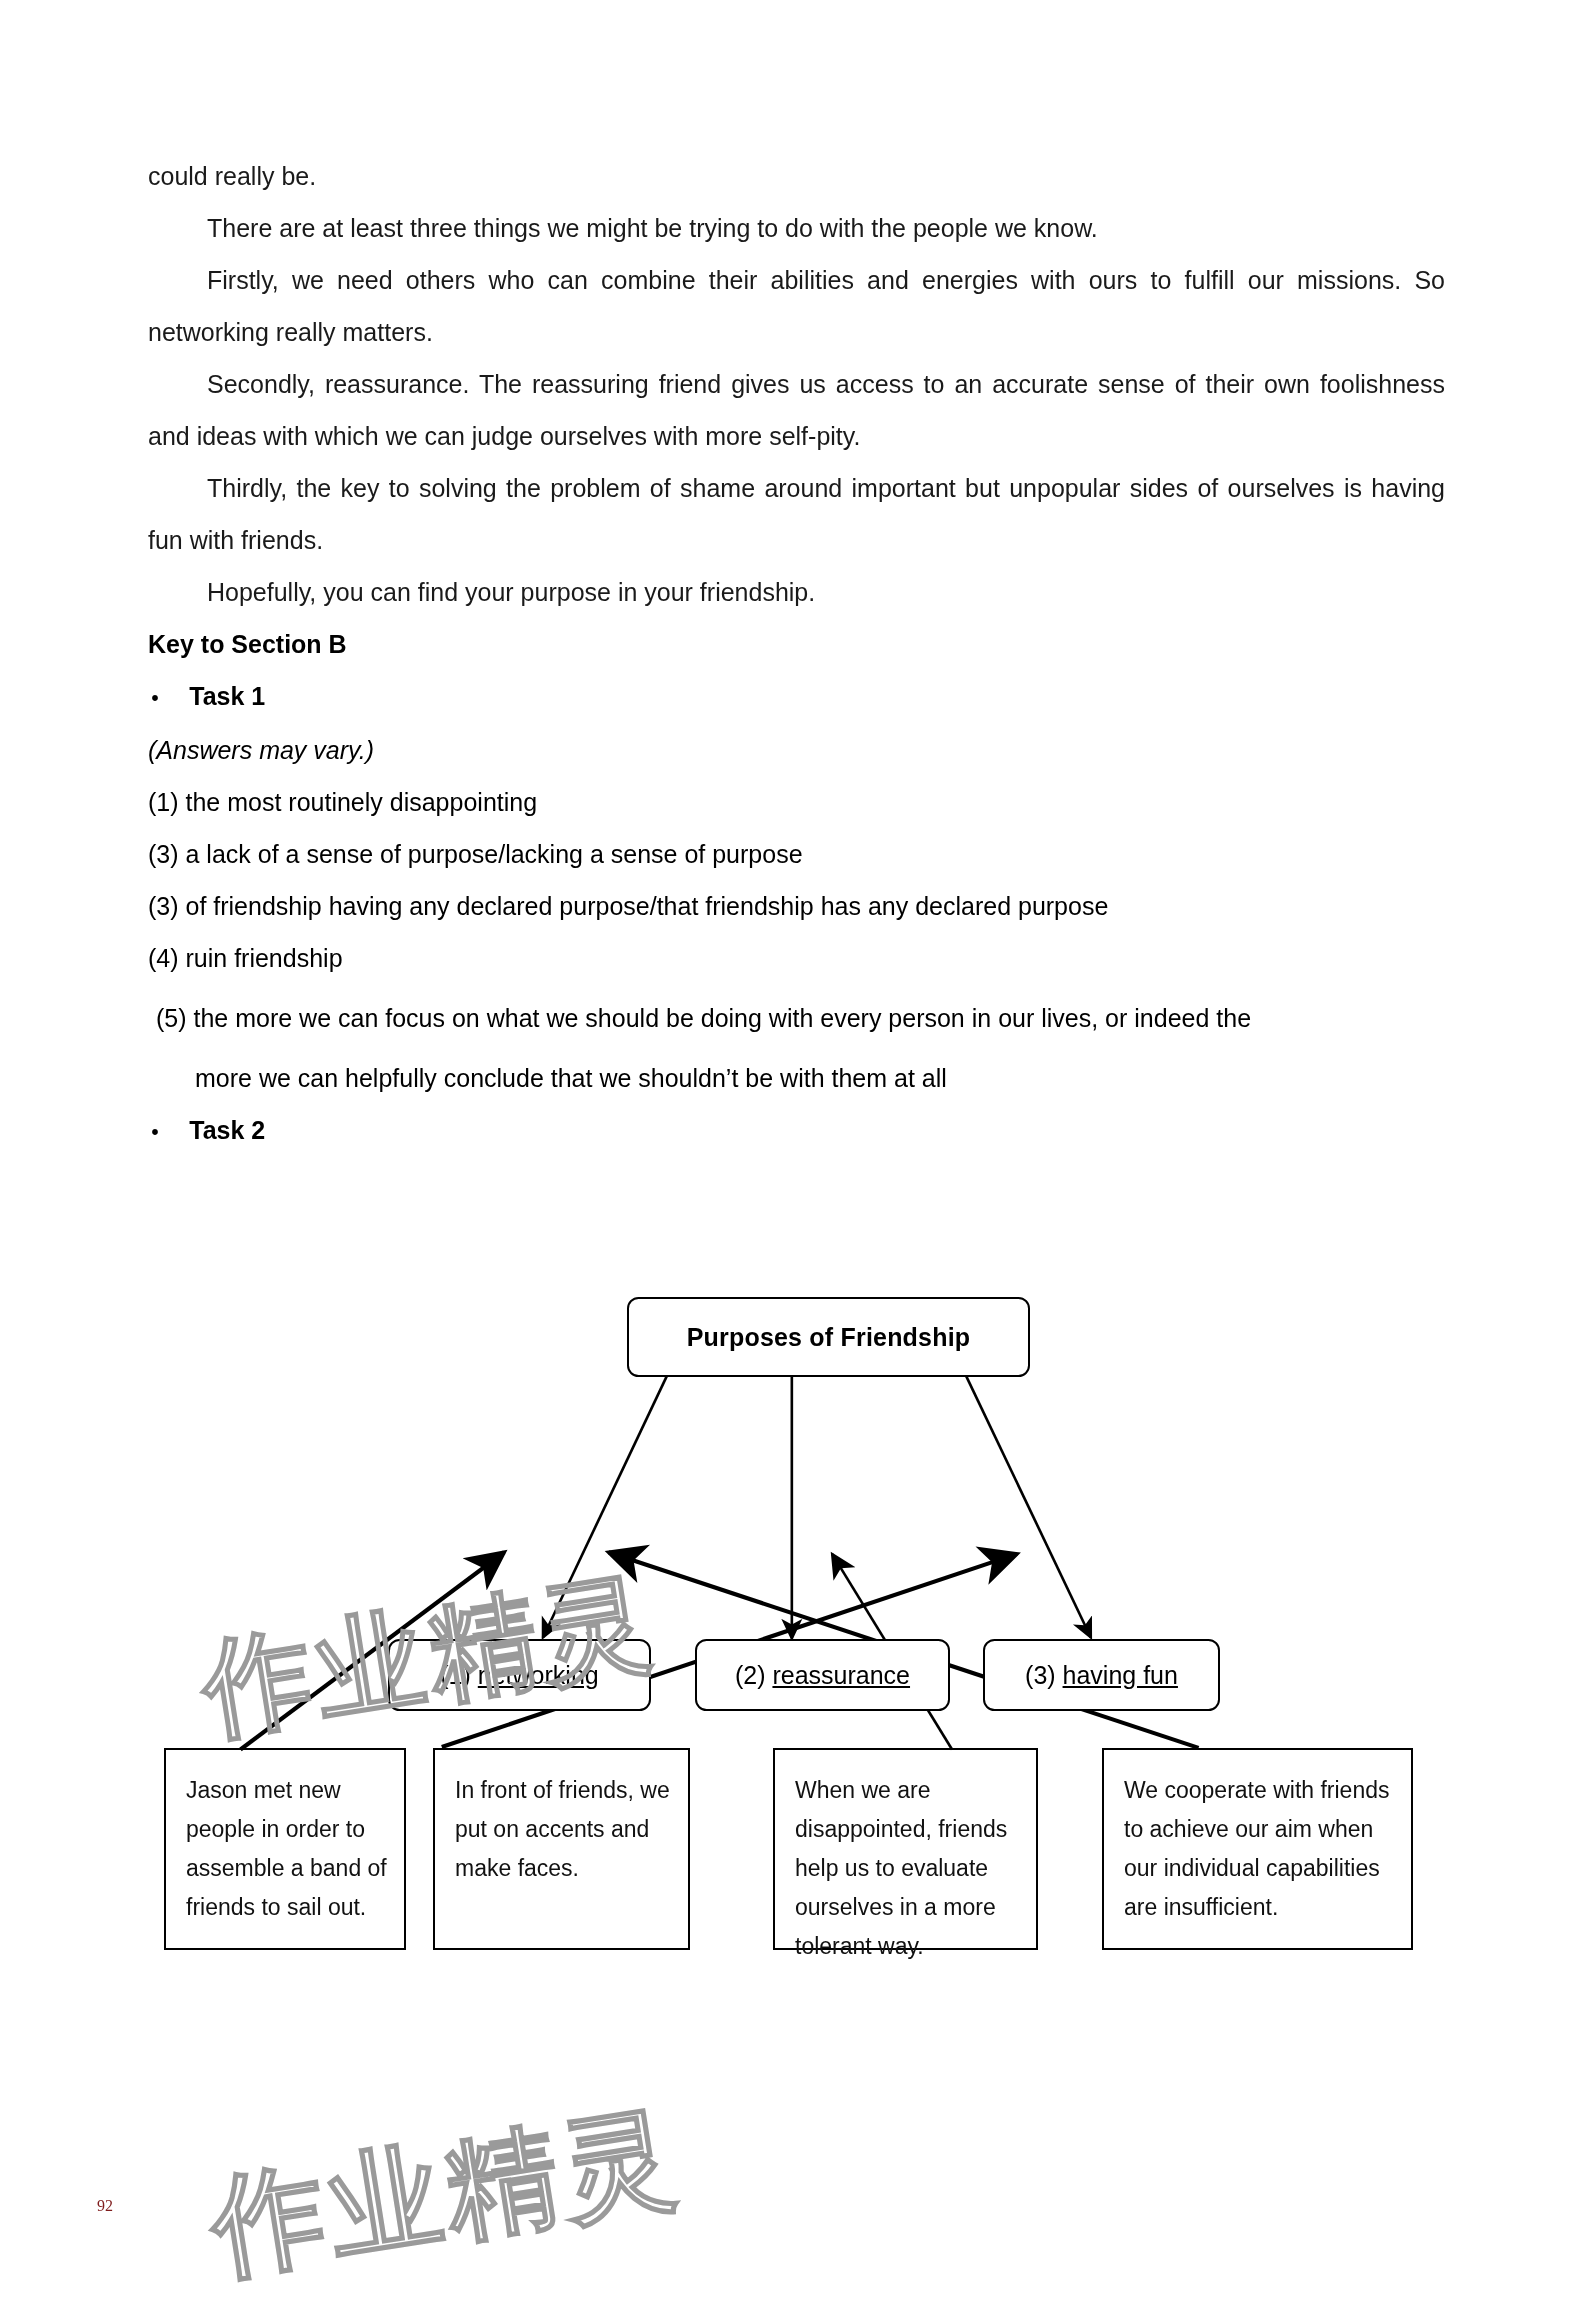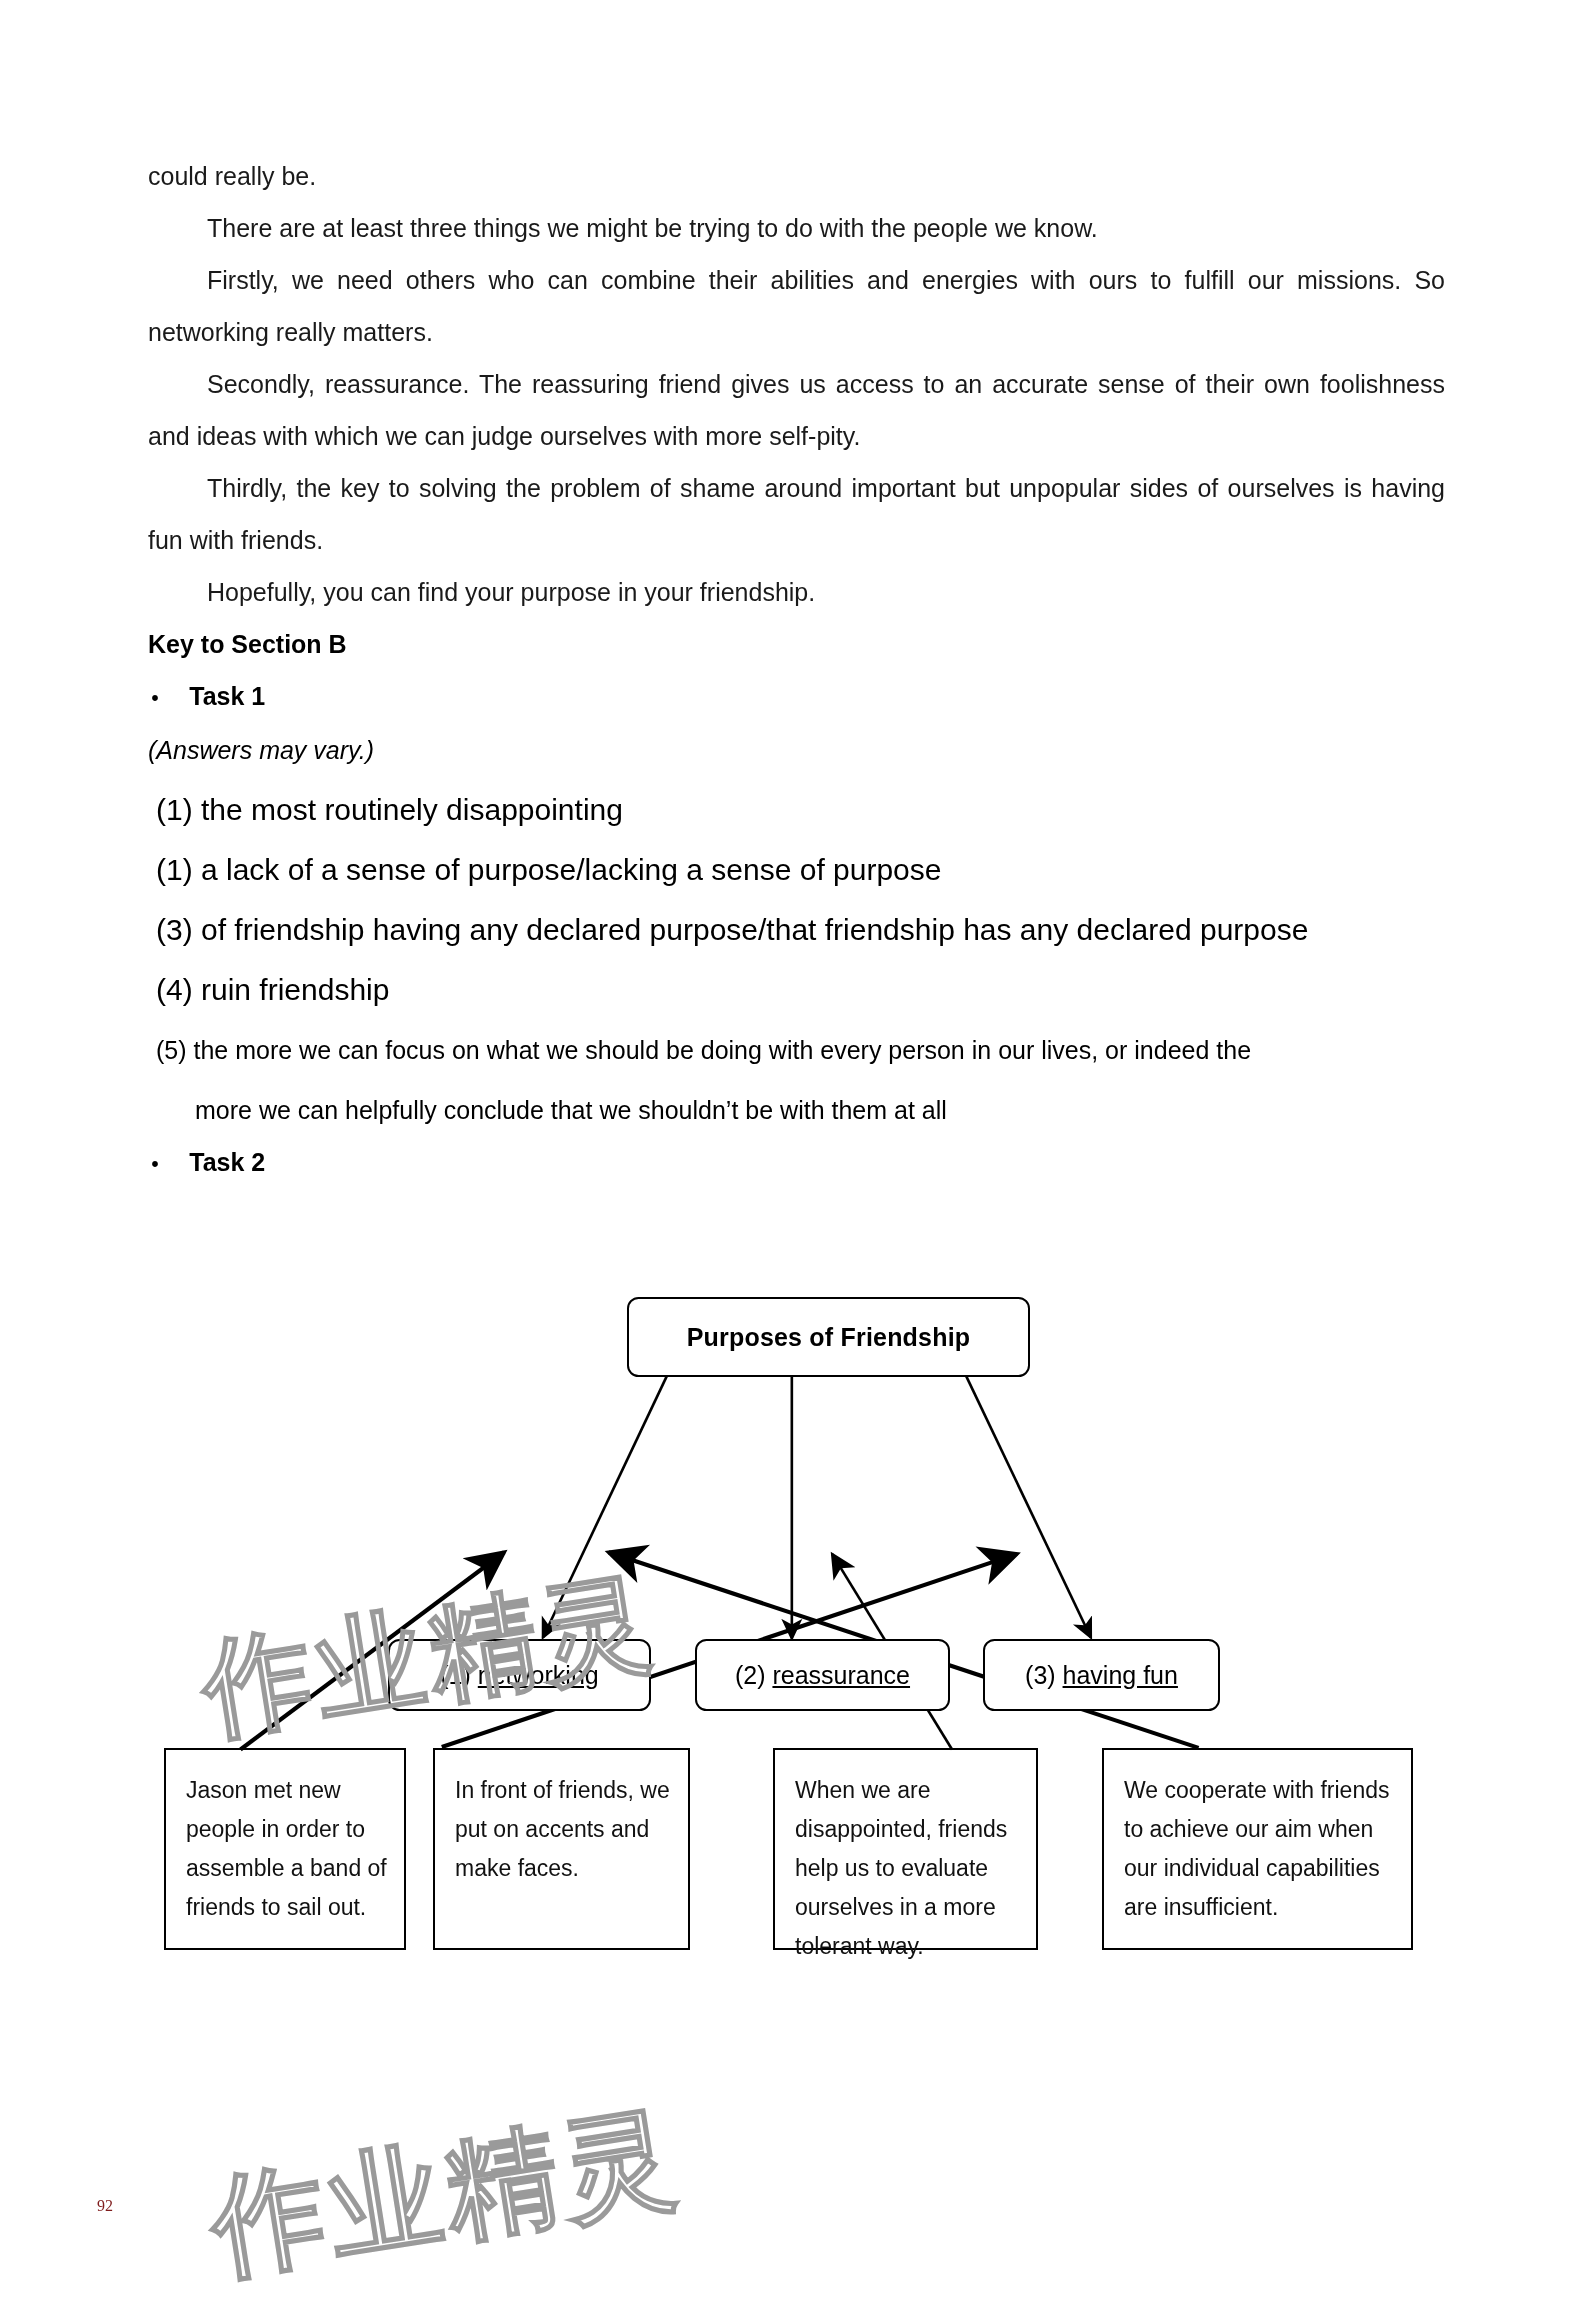--- a/index.html
+++ b/index.html
@@ -60,23 +60,23 @@
   .task-label {
     font-size: 25px;
     font-weight: bold;
   }
   .italic-note {
     font-size: 25px;
     line-height: 52px;
     font-style: italic;
   }
   .ans {
-    font-size: 30px;
-    line-height: 52px;
-    margin: 8px;
+    font-size: 25px;
+    line-height: 52px;
+    margin: 0;
     white-space: nowrap;
   }
   .ans-wrap {
     font-size: 25px;
     line-height: 52px;
     margin: 8px;
   }
   .ans-cont {
     font-size: 25px;
     line-height: 52px;
@@ -177,21 +177,21 @@
     <div class="heading">Key to Section B</div>
 
     <div class="task-row">
       <span class="bullet">•</span>
       <span class="task-label">Task 1</span>
     </div>
 
     <div class="italic-note">(Answers may vary.)</div>
 
     <p class="ans">(1) the most routinely disappointing</p>
-    <p class="ans">(1) a lack of a sense of purpose/lacking a sense of purpose</p>
+    <p class="ans">(3) a lack of a sense of purpose/lacking a sense of purpose</p>
     <p class="ans">(3) of friendship having any declared purpose/that friendship has any declared purpose</p>
     <p class="ans">(4) ruin friendship</p>
     <p class="ans-wrap">(5) the more we can focus on what we should be doing with every person in our lives, or indeed the</p>
     <p class="ans-cont">more we can helpfully conclude that we shouldn’t be with them at all</p>
 
     <div class="task-row">
       <span class="bullet">•</span>
       <span class="task-label">Task 2</span>
     </div>
   </div>

